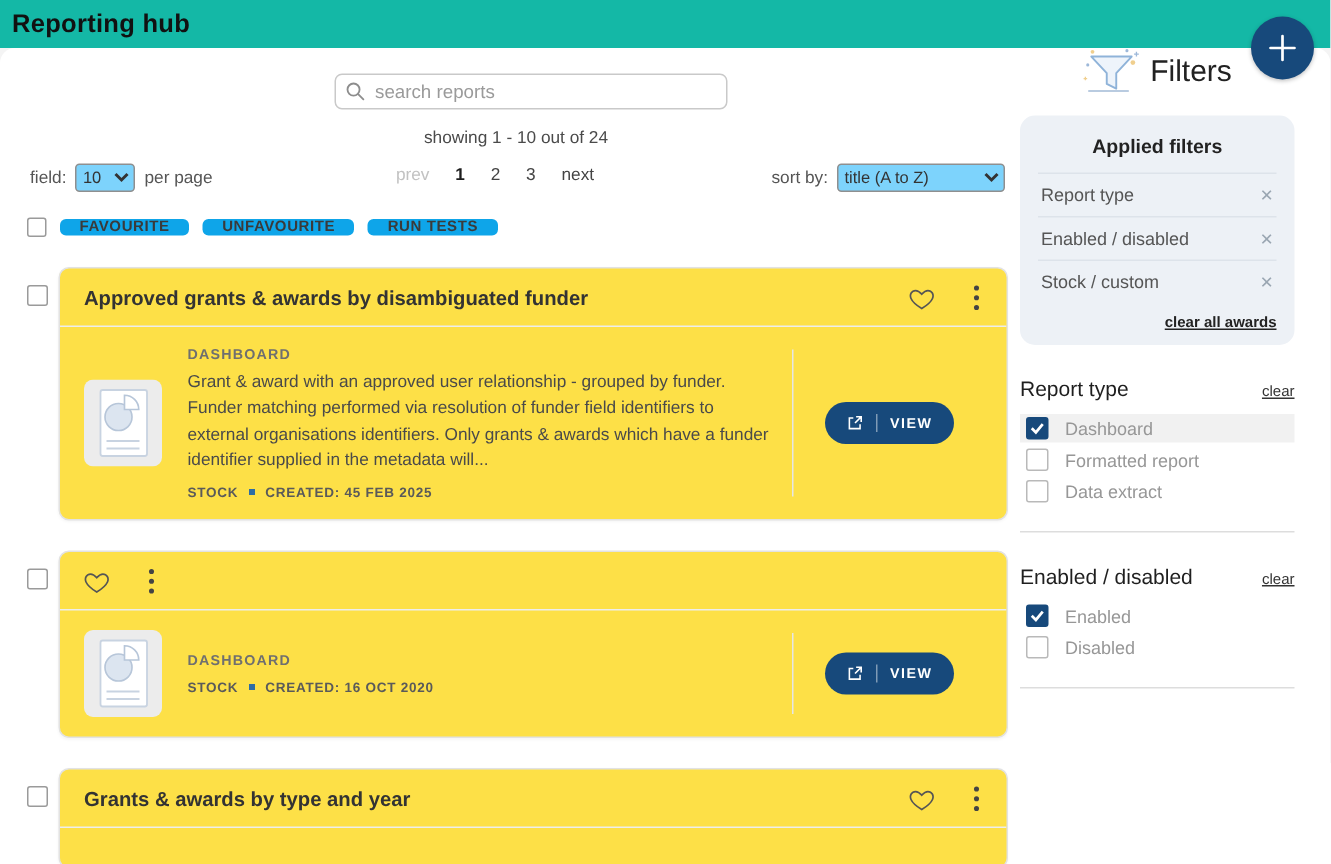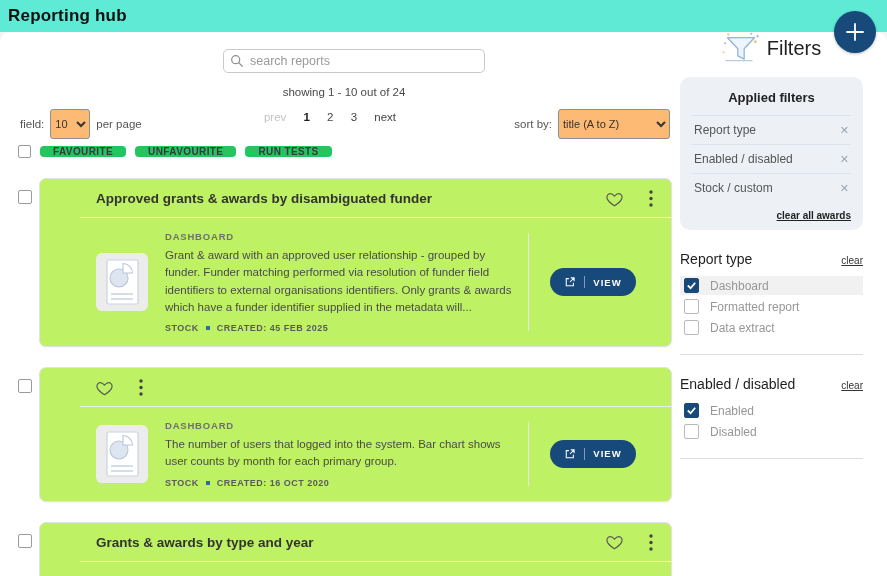--- a/index.html
+++ b/index.html
@@ -1,18 +1,18 @@
 <!DOCTYPE html>
 <html><head>
 <meta charset="utf-8">
 <style>
   * { margin:0; padding:0; box-sizing:border-box; }
   html,body { width:887px; height:576px; overflow:hidden; background:#f4f4f4;
     font-family:"Liberation Sans", sans-serif; color:#2b2b2b; }
-  .topbar { height:32px; padding:6px 0 0 8px; background:#5eead4; }
+  .topbar { height:32px; padding:6px 0 0 8px; background:#14b8a6; }
   .topbar h1 { font-size:17px; font-weight:700; color:#111; letter-spacing:.2px; }
   .fab { position:absolute; top:11px; right:11px; width:42px; height:42px; border-radius:50%;
     background:#17497b; border:none; display:flex; align-items:center; justify-content:center;
     cursor:pointer; box-shadow:0 1px 3px rgba(0,0,0,.25); z-index:5; }
   .content { position:relative; background:#fff; border-radius:10px 10px 0 0; height:544px;
     display:flex; }
   .main { width:680px; padding-top:16px; position:relative; }
   .sidebar { width:195px; padding-right:12px; }
 
   
@@ -21,41 +21,41 @@
     padding:0 8px 0 26px; font-size:12.5px; color:#333; font-family:"Liberation Sans",sans-serif; outline:none; }
   .search-input::placeholder { color:#9a9a9a; }
   .search-icon { position:absolute; left:7px; top:5px; }
 
   .showing { text-align:center; font-size:11.5px; color:#4a4a4a; margin:13px 0 0 14px; width:660px; }
 
   
   .controls { position:relative; height:22px; margin-top:11px; font-size:11.5px; color:#555; }
   .view-group { position:absolute; left:20px; top:0; display:flex; align-items:center; gap:6px; }
   select { font-family:"Liberation Sans",sans-serif; font-size:11px; color:#333;
-    border:1px solid #8f8f8f; border-radius:3px; background:#fdba74; height:30px; }
+    border:1px solid #8f8f8f; border-radius:3px; background:#7dd3fc; height:19px; }
   .pager { position:absolute; left:0; right:20px; top:2px; text-align:center; font-size:11.5px; }
   .pager span { margin:0 7px; cursor:pointer; color:#444; }
   .pager .prev { color:#c2c2c2; }
   .pager .current { font-weight:700; color:#1d1d1d; }
   .sort-group { position:absolute; right:10px; top:0; display:flex; align-items:center; gap:6px; }
 
   
   .actions { display:flex; align-items:center; gap:9px; margin:14px 0 0 18px; }
   .cb { width:14px; height:14px; border:1px solid #9a9a9a; border-radius:2px; background:#fff;
     display:inline-block; cursor:pointer; flex:none; }
   .cb.small { width:13px; height:13px; }
-  .act-btn { background:#22c55e; border:none; border-radius:4px; padding:0 13px;
+  .act-btn { background:#0ea5e9; border:none; border-radius:4px; padding:0 13px;
     font-family:"Liberation Sans",sans-serif; font-size:10px; font-weight:700; letter-spacing:.4px;
     color:#3a3a3a; cursor:pointer; }
 
   
   .card-row { display:flex; margin:20px 8px 18px 18px; }
   .card-row .row-cb { margin:12px 7px 0 0; }
-  .card { flex:1; border:1px solid #e2e2e2; border-radius:7px; background:#bef264;
-    box-shadow:0 1px 2px rgba(0,0,0,.04); overflow:hidden;padding-left:40px; }
+  .card { flex:1; border:1px solid #e2e2e2; border-radius:7px; background:#fde047;
+    box-shadow:0 1px 2px rgba(0,0,0,.04); overflow:hidden; }
   .card-head { display:flex; align-items:center; padding:11px 18px 10px 16px; border-bottom:1px solid #ededed; }
   .card-title { flex:1; font-size:13.5px; font-weight:700; color:#333; }
   .icon-btn { cursor:pointer; display:inline-flex; align-items:center; }
   .heart { margin-right:26px; }
   .card-body { display:flex; align-items:center; padding:13px 14px 13px 16px; }
   .thumb { width:52px; height:58px; flex:none; margin-right:17px; }
   .card-info { flex:1; padding-right:14px; }
   .rpt-type { font-size:9.5px; font-weight:700; letter-spacing:.8px; color:#6f6f6f; margin-bottom:5px; }
   .rpt-desc { font-size:11.5px; color:#4a4a4a; line-height:1.5; max-width:438px; }
   .rpt-meta { margin-top:7px; font-size:9px; font-weight:700; letter-spacing:.5px; color:#5a5a5a;
@@ -226,21 +226,20 @@
             <svg width="52" height="58" viewBox="0 0 52 58">
                 <rect x="0" y="0" width="52" height="58" rx="6" fill="#ececec"></rect>
                 <rect x="11" y="7" width="31" height="44" rx="1.5" fill="#fff" stroke="#c8d3e1" stroke-width="1.2"></rect>
                 <circle cx="23" cy="25" r="9" fill="#dce5f0" stroke="#b7c6d9" stroke-width="1.1"></circle>
                 <path d="M27 10.5 a9.5 9.5 0 0 1 9.5 9.5 L27 20 Z" fill="#fff" stroke="#b7c6d9" stroke-width="1.1"></path>
                 <path d="M15 41 h22 M15 46 h22" stroke="#c8d3e1" stroke-width="1.4"></path>
               </svg>
           </span>
           <div class="card-info">
             <div class="rpt-type">DASHBOARD</div>
-            <div class="rpt-desc">The number of users that logged into the system. Bar chart shows user counts by month for each primary group.</div>
             <div class="rpt-meta">
               <span>STOCK</span>
               <span class="bullet"></span>
               <span>CREATED: 16 OCT 2020</span>
             </div>
           </div>
           <div class="vdiv"></div>
           <div class="view-wrap">
             <button class="view-btn">
               <span style="display:flex;">

